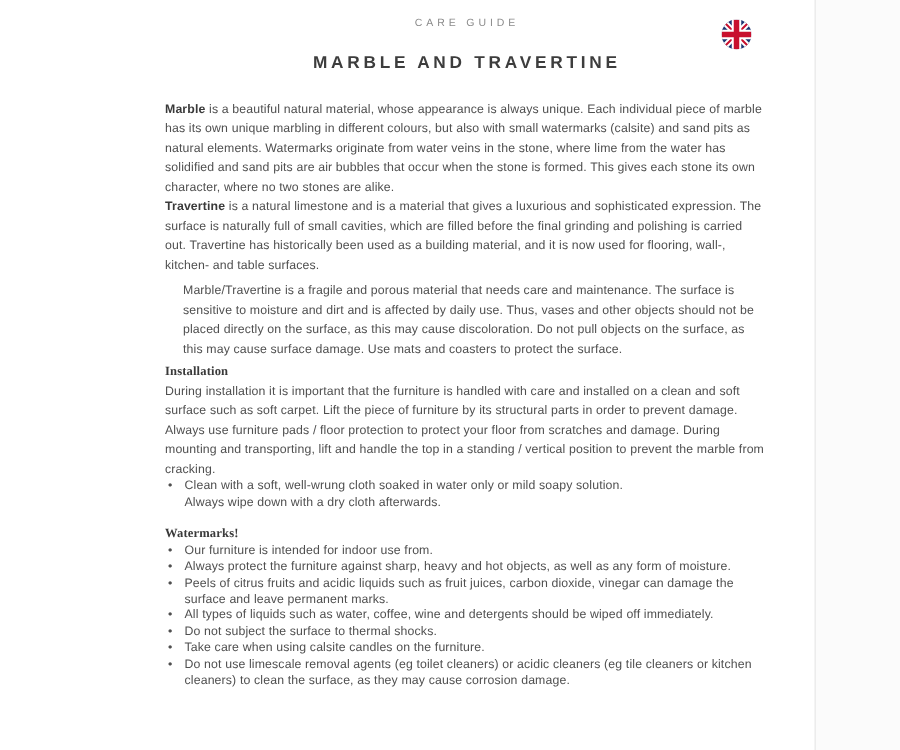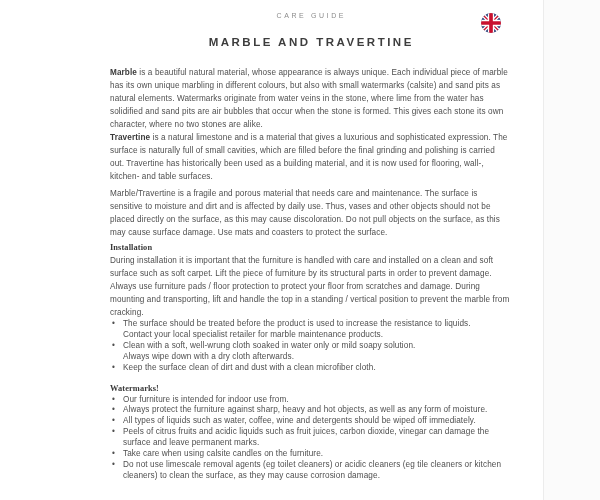--- a/index.html
+++ b/index.html
@@ -64,21 +64,21 @@
     color: #3d3d3d;
     line-height: 14px;
     text-indent: 2.5px;
   }
   .para {
     margin: 0;
     white-space: pre-line;
   }
   .para.first { margin-top: 17px; }
   .para .lead { font-weight: bold; color: #3a3a3a; }
-  .para.note { margin-top: 4px; }
+  .para.note { margin-top: 4px; margin-left: 12px; }
   h3.h {
     margin: 2px 0 0 0;
     font-size: 8.4px;
     line-height: 13px;
     color: #3a3a3a;
     font-weight: bold;
     letter-spacing: 0.1px;
     font-family: Liberation Serif, serif;
   }
   h3.h.important-h { margin-top: 8px; }
@@ -133,31 +133,29 @@
     <p class="para first"><span class="lead">Marble</span><span> is a beautiful natural material, whose appearance is always unique. Each individual piece of marble has its own unique marbling in different colours, but also with small watermarks (calsite) and sand pits as natural elements. Watermarks originate from water veins in the stone, where lime from the water has solidified and sand pits are air bubbles that occur when the stone is formed. This gives each stone its own character, where no two stones are alike.</span></p>
 
     <p class="para"><span class="lead">Travertine</span><span> is a natural limestone and is a material that gives a luxurious and sophisticated expression. The surface is naturally full of small cavities, which are filled before the final grinding and polishing is carried out. Travertine has historically been used as a building material, and it is now used for flooring, wall-, kitchen- and table surfaces.</span></p>
 
     <p class="para note">Marble/Travertine is a fragile and porous material that needs care and maintenance. The surface is sensitive to moisture and dirt and is affected by daily use. Thus, vases and other objects should not be placed directly on the surface, as this may cause discoloration. Do not pull objects on the surface, as this may cause surface damage. Use mats and coasters to protect the surface.</p>
 
     <h3 class="h">Installation</h3>
     <p class="para">During installation it is important that the furniture is handled with care and installed on a clean and soft surface such as soft carpet. Lift the piece of furniture by its structural parts in order to prevent damage. Always use furniture pads / floor protection to protect your floor from scratches and damage. During mounting and transporting, lift and handle the top in a standing / vertical position to prevent the marble from cracking.</p>
 
     <ul class="blist">
-      <li>The surface should be treated before the product is used to increase the resistance to liquids.
-Contact your local specialist retailer for marble maintenance products.</li>
       <li>Clean with a soft, well-wrung cloth soaked in water only or mild soapy solution.
 Always wipe down with a dry cloth afterwards.</li>
-      <li>Keep the surface clean of dirt and dust with a clean microfiber cloth.</li>
     </ul>
 
     <h3 class="h important-h">Watermarks!</h3>
     <ul class="blist">
       <li>Our furniture is intended for indoor use from.</li>
       <li>Always protect the furniture against sharp, heavy and hot objects, as well as any form of moisture.</li>
+      <li>Peels of citrus fruits and acidic liquids such as fruit juices, carbon dioxide, vinegar can damage the surface and leave permanent marks.</li>
       <li>All types of liquids such as water, coffee, wine and detergents should be wiped off immediately.</li>
-      <li>Peels of citrus fruits and acidic liquids such as fruit juices, carbon dioxide, vinegar can damage the surface and leave permanent marks.</li>
+      <li>Do not subject the surface to thermal shocks.</li>
       <li>Take care when using calsite candles on the furniture.</li>
       <li>Do not use limescale removal agents (eg toilet cleaners) or acidic cleaners (eg tile cleaners or kitchen cleaners) to clean the surface, as they may cause corrosion damage.</li>
     </ul>
 
   </div>
 </div>
 
 </body></html>

